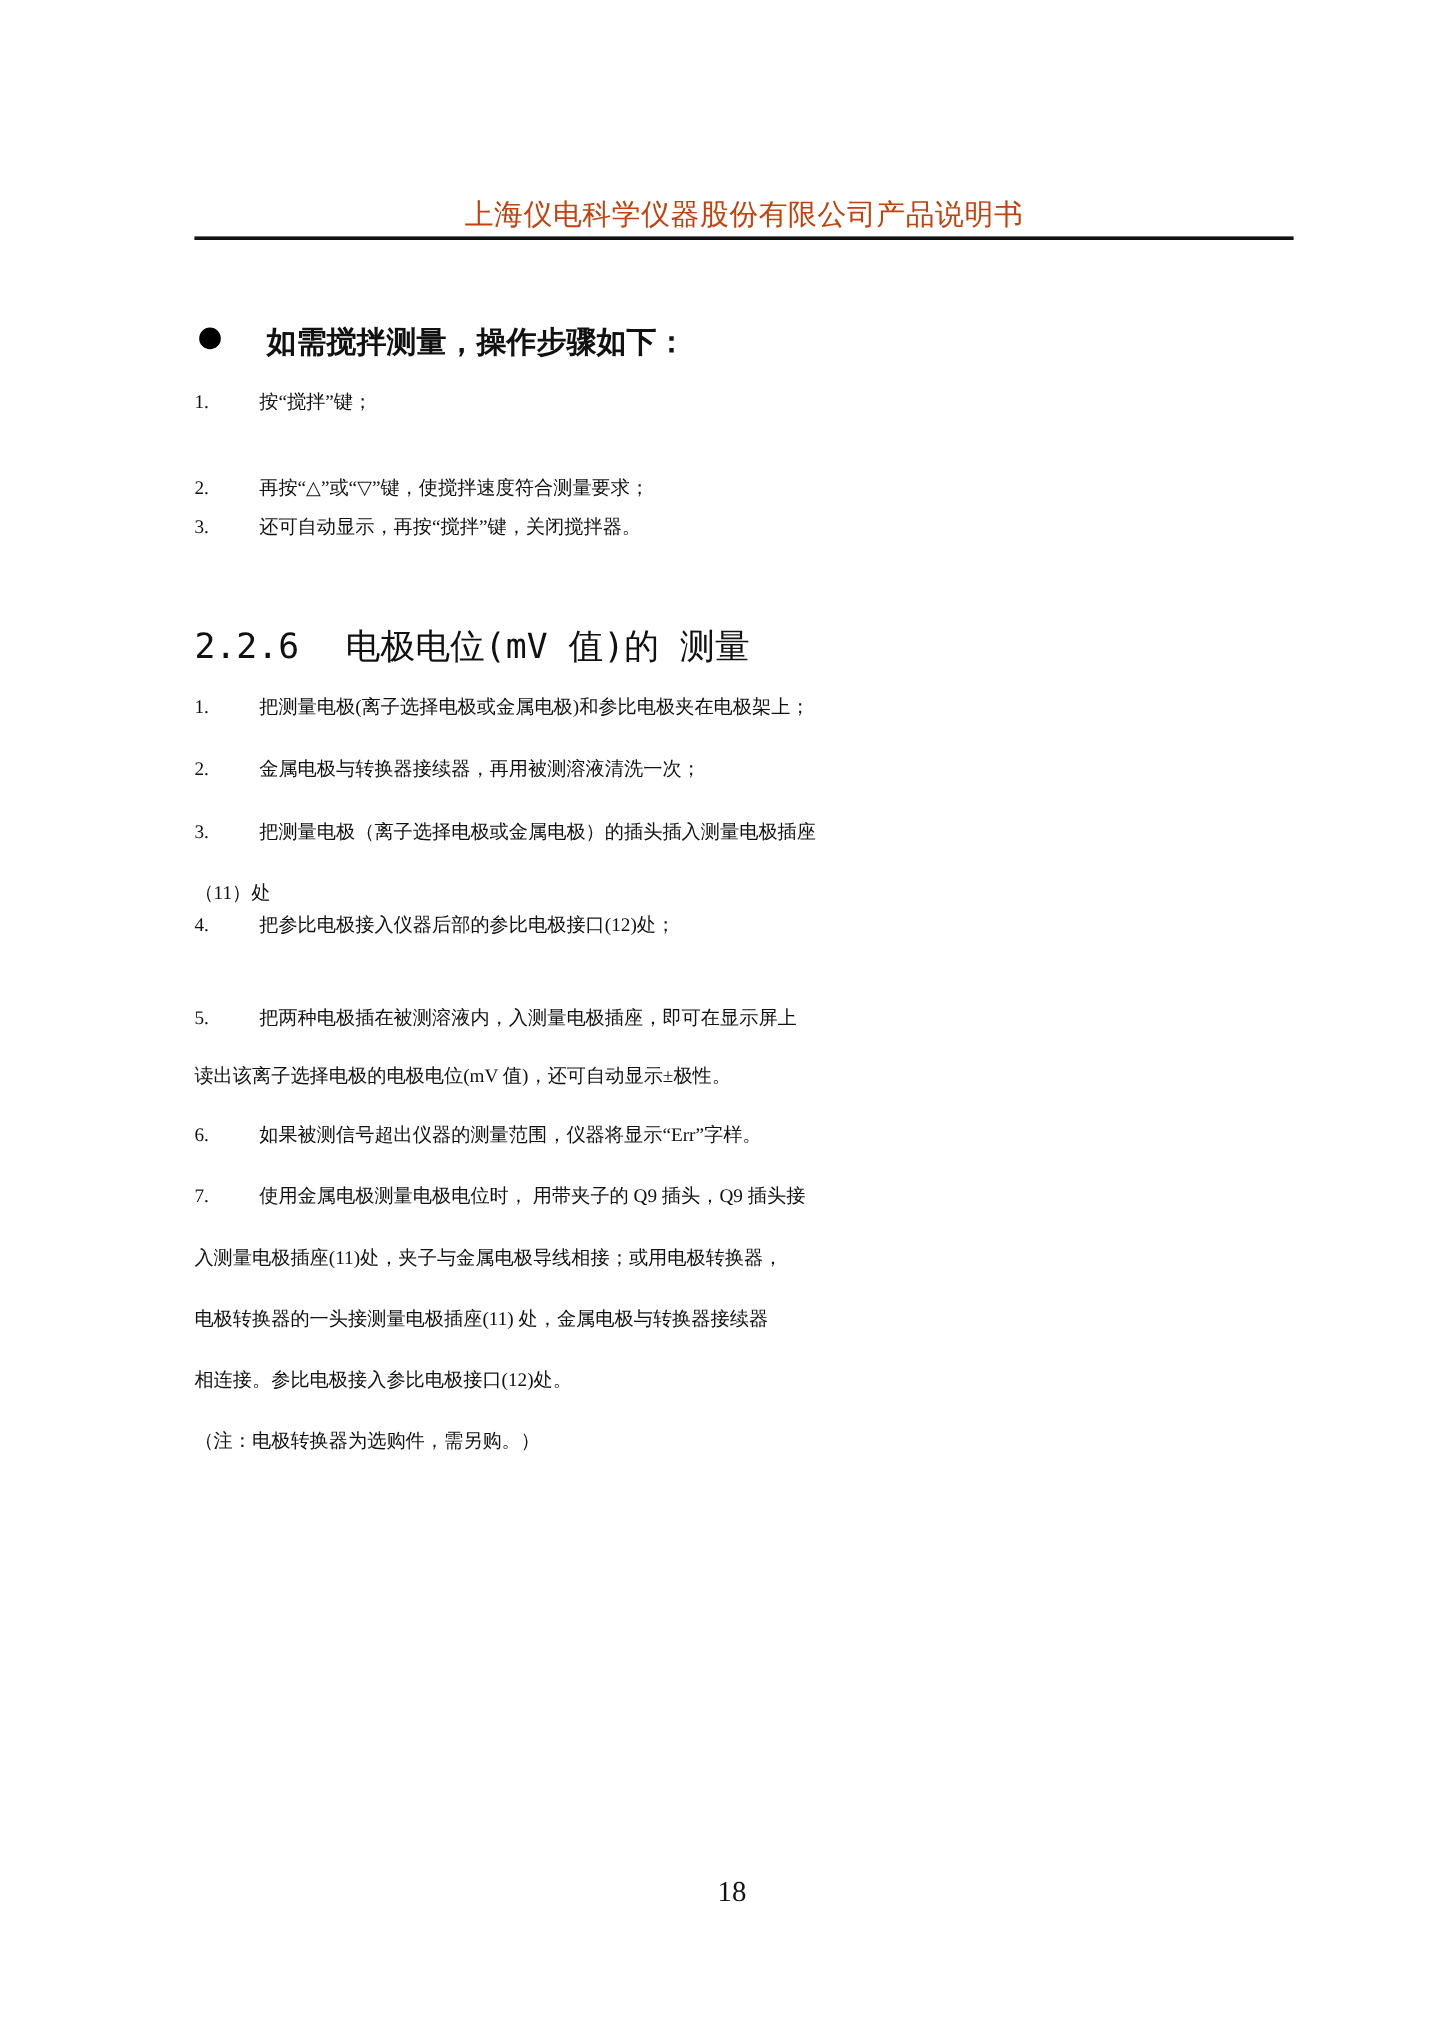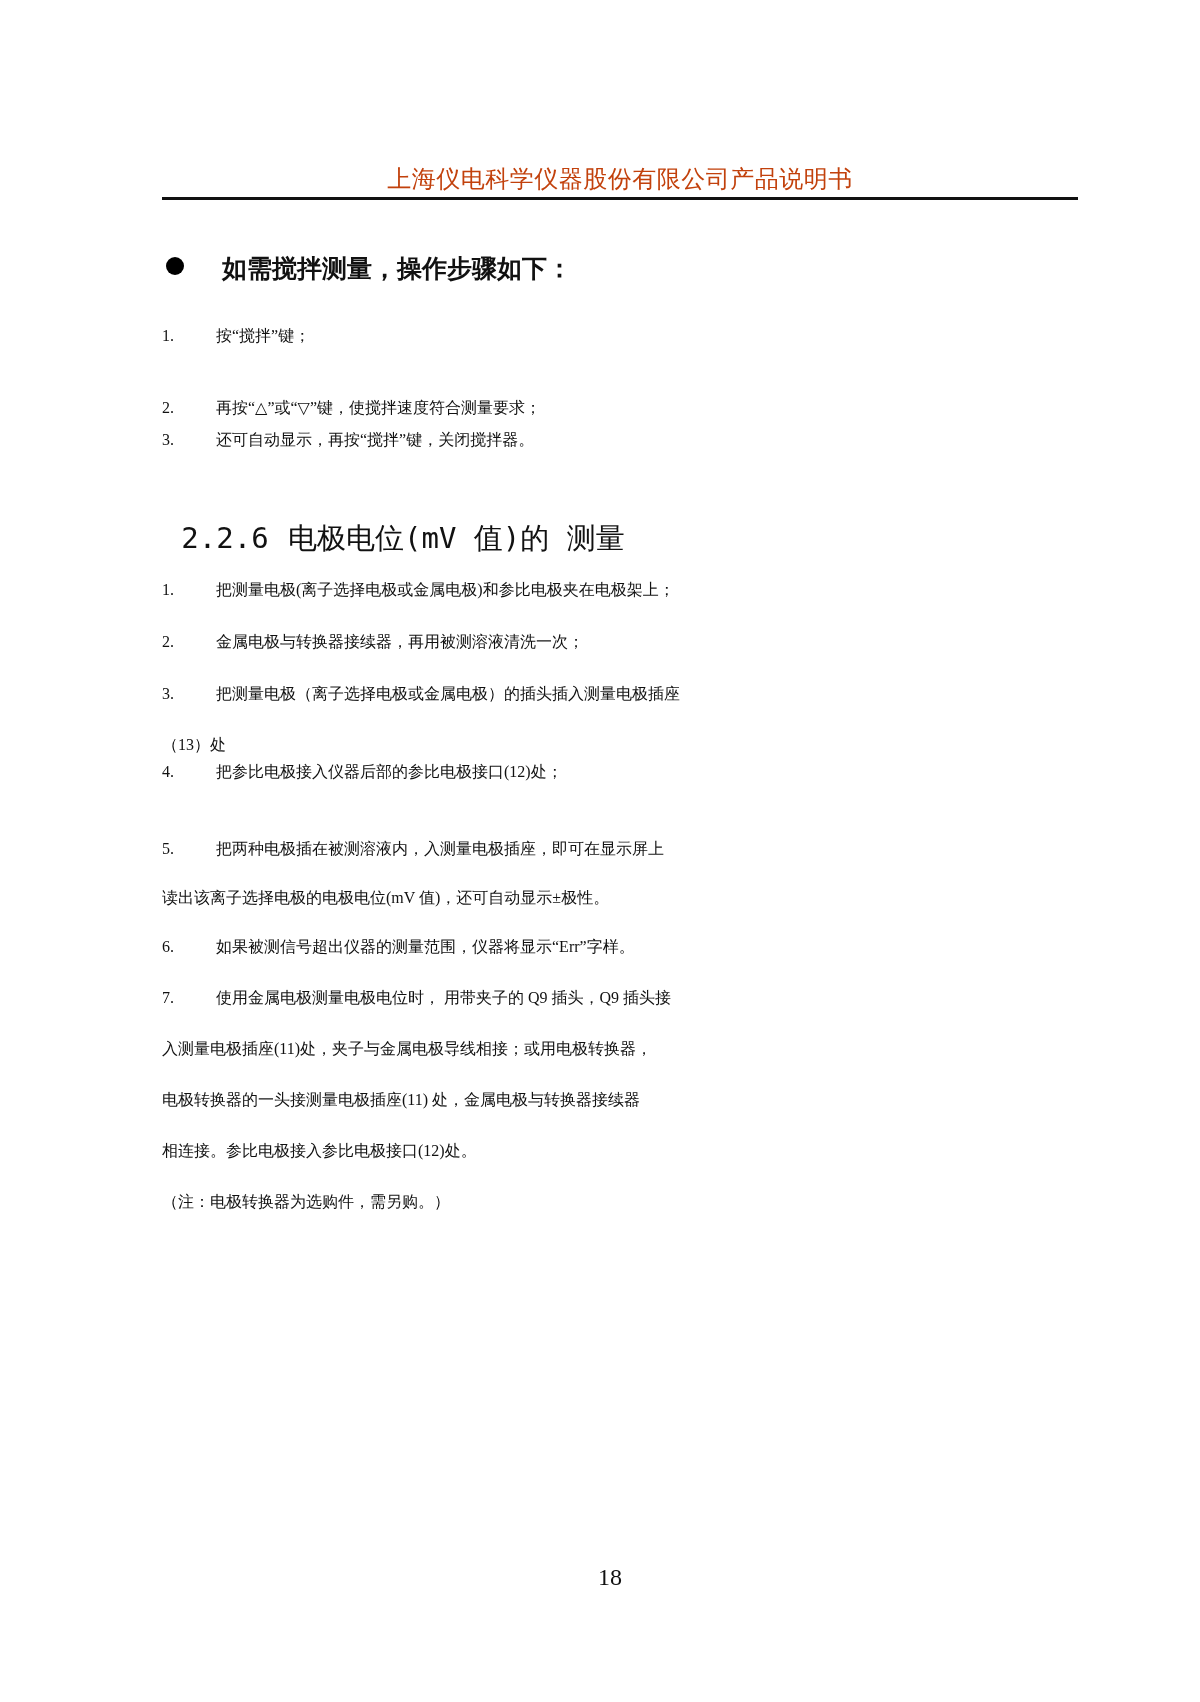--- a/index.html
+++ b/index.html
@@ -7,33 +7,33 @@
          font-family: "Liberation Serif", "DejaVu Serif", serif; color: #111; }
   .header-title { position: absolute; top: 163px; left: 162px; width: 916px; text-align: center;
                   font-size: 24px; color: #c2410c; letter-spacing: 0.5px; }
   .header-rule { position: absolute; top: 197px; left: 162px; width: 916px; height: 3px; background: #111; }
   .line { position: absolute; left: 162px; width: 920px; font-size: 16px; line-height: 34px; white-space: nowrap; }
   .num { display: inline-block; width: 54px; }
   .bullet-line { font-weight: bold; font-family: "DejaVu Sans", sans-serif; font-size: 25px; }
   .bullet { display: inline-block; width: 18px; height: 18px; border-radius: 50%; background: #000;
             margin-right: 38px; margin-left: 4px; vertical-align: 2px; }
   .section-heading { font-family: "DejaVu Sans Mono", "Liberation Mono", monospace; font-size: 29px; letter-spacing: 0px; }
-  .section-heading .sec-num { display: inline-block; width: 126px; text-align: center; }
+  .section-heading .sec-num { display: inline-block; width: 126px; }
   .page-number { position: absolute; top: 1564px; left: 0; width: 1220px; text-align: center; font-size: 24px; }
 </style>
 </head>
 <body>
 
 <div>
   <div class="header-title">上海仪电科学仪器股份有限公司产品说明书</div>
   <div class="header-rule"></div>
 </div>
 
 <div>
-  <div class="line bullet-line" style="top:252px;">
+  <div class="line bullet-line" style="top:268px;">
     <span class="bullet"></span><span>如需搅拌测量，操作步骤如下：</span>
   </div>
   <div class="line" style="top:319px;">
     <span class="num">1.</span><span>按“搅拌”键；</span>
   </div>
   <div class="line" style="top:371px;margin-top:20px;">
     <span class="num">2.</span><span>再按“△”或“▽”键，使搅拌速度符合测量要求；</span>
   </div>
   <div class="line" style="top:423px;">
     <span class="num">3.</span><span>还可自动显示，再按“搅拌”键，关闭搅拌器。</span>
@@ -47,21 +47,21 @@
 
   <div class="line" style="top:573px;">
     <span class="num">1.</span><span>把测量电极(离子选择电极或金属电极)和参比电极夹在电极架上；</span>
   </div>
   <div class="line" style="top:625px;">
     <span class="num">2.</span><span>金属电极与转换器接续器，再用被测溶液清洗一次；</span>
   </div>
   <div class="line" style="top:677px;">
     <span class="num">3.</span><span>把测量电极（离子选择电极或金属电极）的插头插入测量电极插座</span>
   </div>
-  <div class="line" style="top:728px;">（13）处</div>
+  <div class="line" style="top:728px;">（11）处</div>
   <div class="line" style="top:755px;">
     <span class="num">4.</span><span>把参比电极接入仪器后部的参比电极接口(12)处；</span>
   </div>
   <div class="line" style="top:832px;">
     <span class="num">5.</span><span>把两种电极插在被测溶液内，入测量电极插座，即可在显示屏上</span>
   </div>
   <div class="line" style="top:881px;">读出该离子选择电极的电极电位(mV 值)，还可自动显示±极性。</div>
   <div class="line" style="top:930px;">
     <span class="num">6.</span><span>如果被测信号超出仪器的测量范围，仪器将显示“Err”字样。</span>
   </div>

